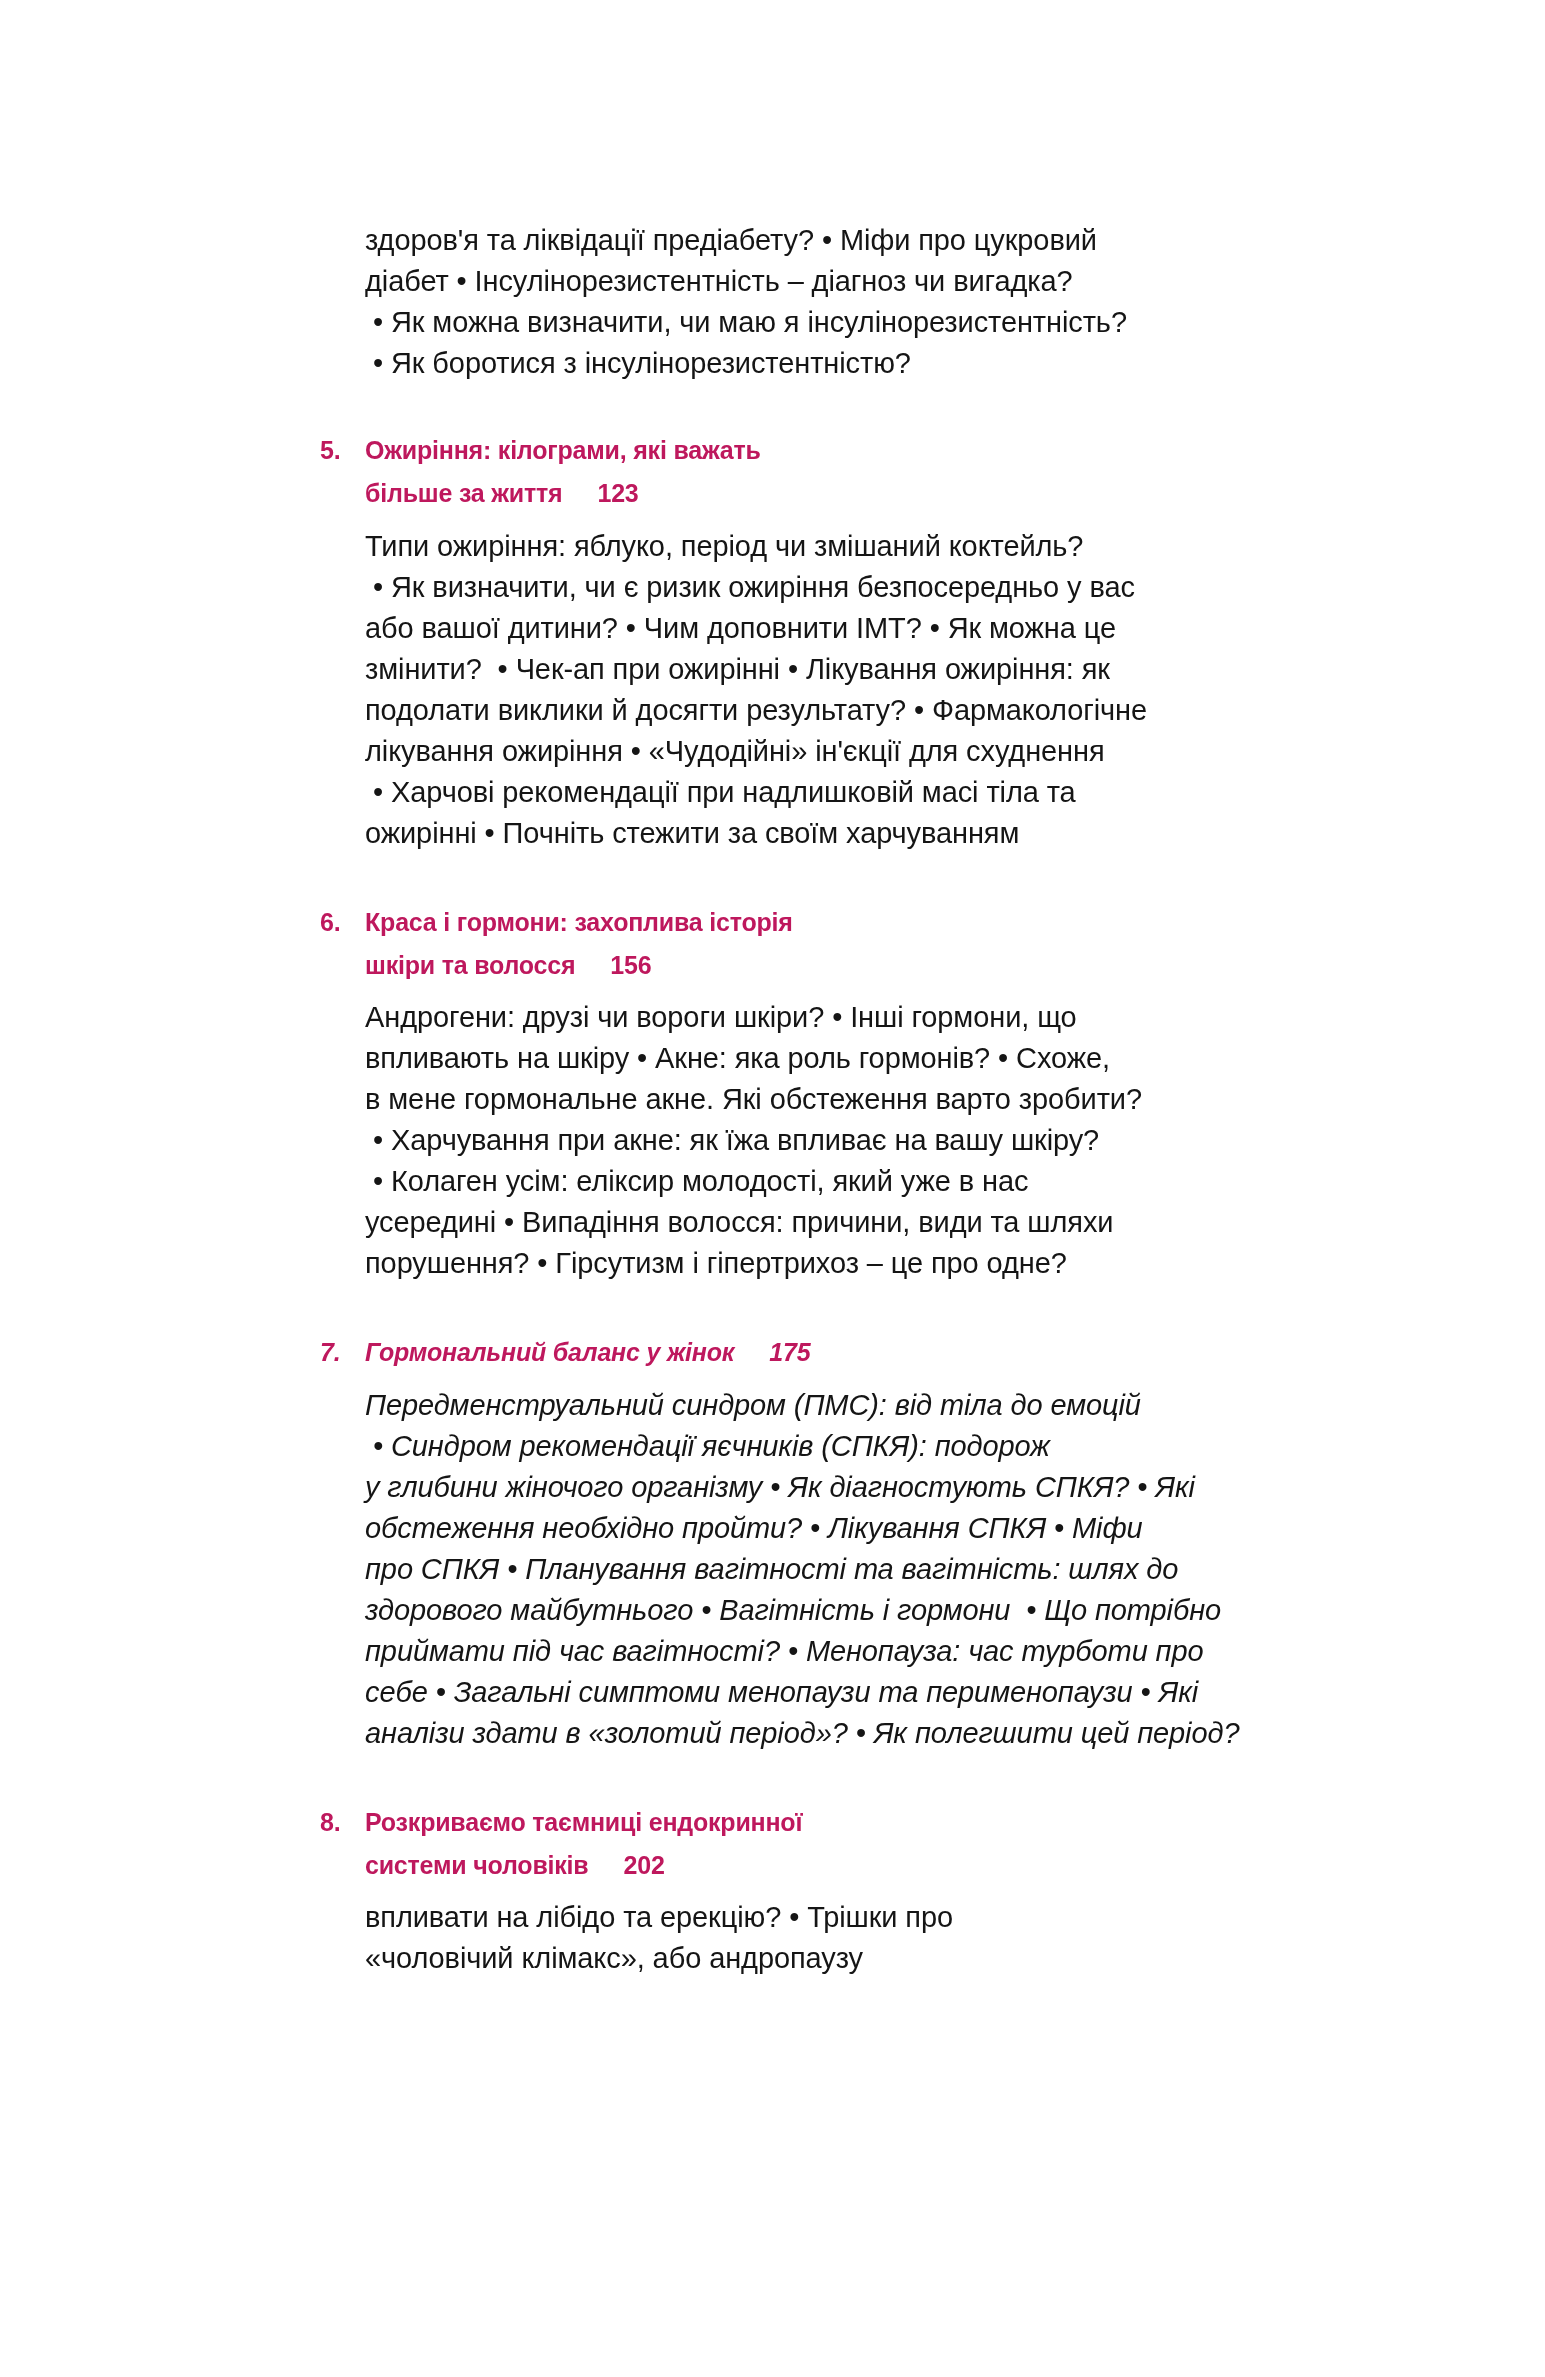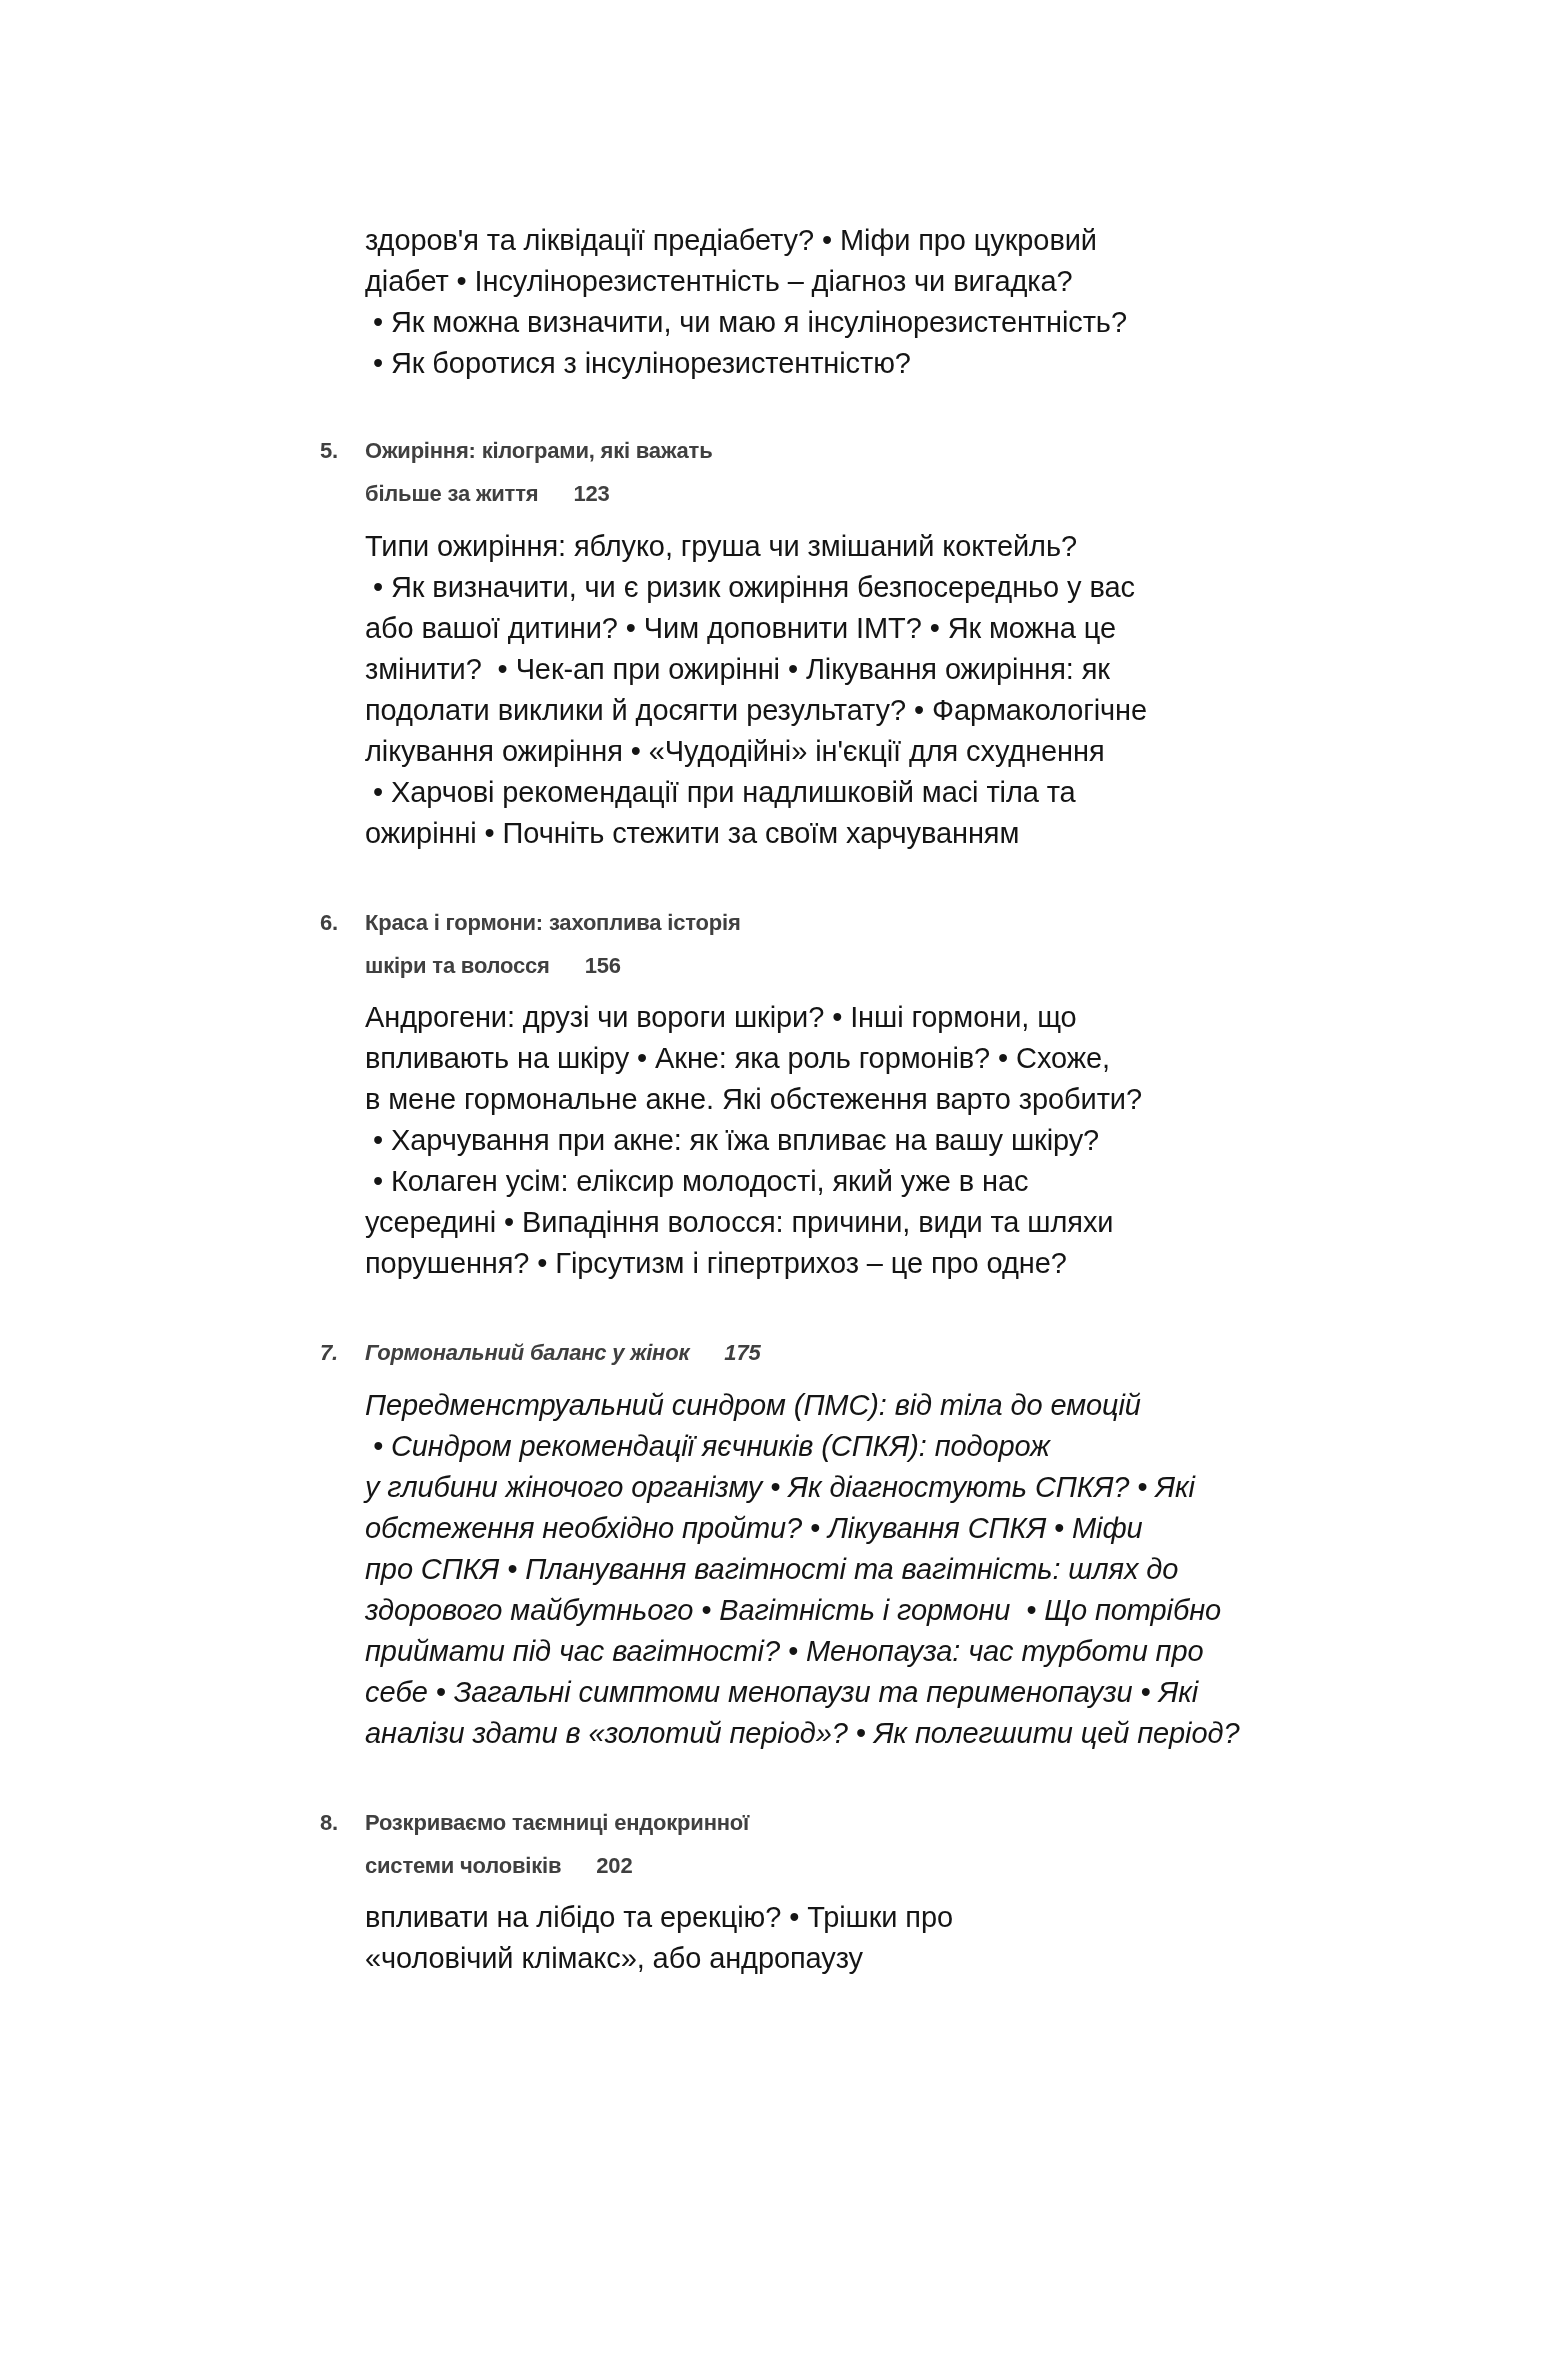--- a/index.html
+++ b/index.html
@@ -46,26 +46,26 @@
     margin-top: 42px;
   }
 
   .chapter-heading {
     margin: 0 0 0 0;
     font-weight: bold;
   }
 
   .heading-line {
     display: block;
-    font-size: 22px;
+    font-size: 25px;
     line-height: 43px;
     font-weight: bold;
     letter-spacing: -0.2px;
     white-space: pre;
-    color: #404040;
+    color: #be185d;
   }
 
   .heading-line.first {
     text-indent: 0;
   }
 
   .heading-line.cont {
     padding-left: 45px;
   }
 
@@ -103,21 +103,21 @@
       <div class="body-line"> • Як можна визначити, чи маю я інсулінорезистентність?</div>
       <div class="body-line"> • Як боротися з інсулінорезистентністю?</div>
     </div>
 
     <div class="chapter ch5">
       <div class="chapter-heading">
         <span class="heading-line first"><span class="num">5.</span><span>Ожиріння: кілограми, які важать</span></span>
         <span class="heading-line cont"><span>більше за життя</span><span class="page-no">123</span></span>
       </div>
       <div class="chapter-body">
-        <div class="body-line">Типи ожиріння: яблуко, груша чи змішаний коктейль?</div>
+        <div class="body-line">Типи ожиріння: яблуко, період чи змішаний коктейль?</div>
         <div class="body-line"> • Як визначити, чи є ризик ожиріння безпосередньо у вас</div>
         <div class="body-line">або вашої дитини? • Чим доповнити ІМТ? • Як можна це</div>
         <div class="body-line">змінити?  • Чек-ап при ожирінні • Лікування ожиріння: як</div>
         <div class="body-line">подолати виклики й досягти результату? • Фармакологічне</div>
         <div class="body-line">лікування ожиріння • «Чудодійні» ін'єкції для схуднення</div>
         <div class="body-line"> • Харчові рекомендації при надлишковій масі тіла та</div>
         <div class="body-line">ожирінні • Почніть стежити за своїм харчуванням</div>
       </div>
     </div>
 

